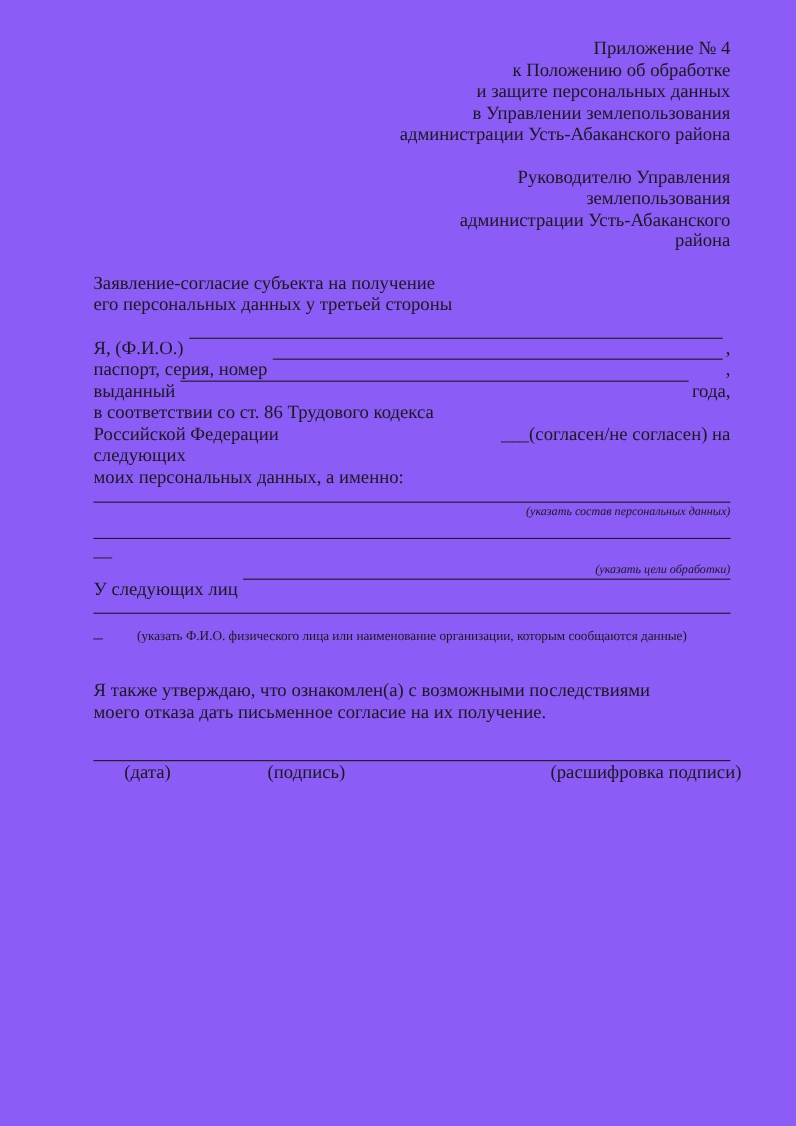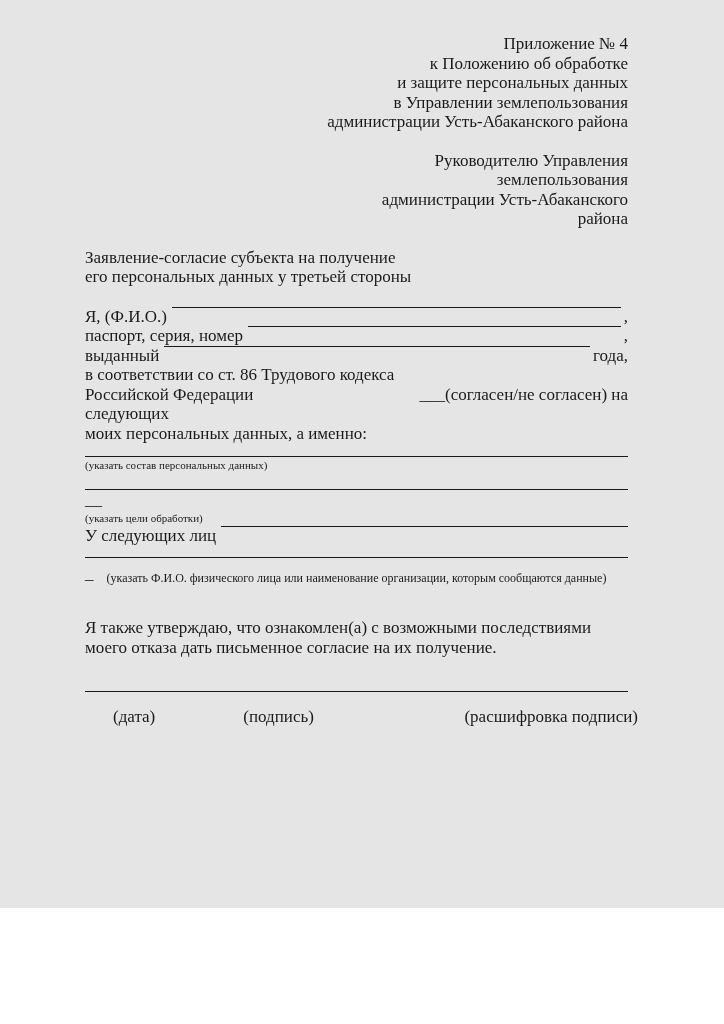--- a/index.html
+++ b/index.html
@@ -1,49 +1,49 @@
 <!DOCTYPE html>
 <html><head>
 <meta charset="utf-8">
 <style>
   html,body{margin:0;padding:0;background:#ffffff;}
   .page{
     position:relative;
-    width:724px;height:908px;
-    background:#e5e5e5;
+    width:724px;height:1024px;
+    background:#8b5cf6;
     box-sizing:border-box;
-    padding:34px 96px 0 85px;
+    padding:34px 60px 0 85px;
     font-family:"Liberation Serif", serif;
     font-size:17px;
     line-height:19.5px;
     color:#1a1a1a;
     overflow:hidden;
   }
   .align-r{text-align:right;}
   .addressee{margin-top:19px;}
   .doc-title{margin-top:19px;text-align:left;}
   .body-start{margin-top:20px;}
   .row{display:flex;align-items:flex-start;}
   .row .lbl{flex:0 0 auto;white-space:nowrap;}
   .row .tail{flex:0 0 auto;white-space:nowrap;margin-left:3px;}
   .fill{flex:1 1 auto;border-bottom:1px solid #1a1a1a;margin:0 0 3px 5px;min-width:20px;}
   .row-sb{display:flex;justify-content:space-between;align-items:flex-end;gap:24px;}
   .fullline{border-bottom:1px solid #1a1a1a;}
   .fl-1{height:13px;}
   .fl-2{height:16px;}
   .fl-3{height:12px;}
-  .caption{font-size:11px;line-height:16px;height:16px;text-align:left;overflow:visible;white-space:nowrap;}
+  .caption{font-size:11px;line-height:16px;height:16px;text-align:right;overflow:visible;white-space:nowrap;font-style:italic;}
   .dash-row{height:19.5px;}
   .proc-row{margin-top:5px;}
   .org-row{position:relative;height:20px;margin-top:6px;}
   .org-dash{position:absolute;left:0;top:0;line-height:20px;}
   .org-caption{position:absolute;left:-10px;right:-10px;top:8px;font-size:12px;line-height:12px;text-align:center;white-space:nowrap;}
   .confirm{margin-top:34px;max-width:545px;}
   .sig-line{margin-top:33px;width:100%;border-bottom:1px solid #1a1a1a;height:1px;}
-  .sig-labels{display:flex;margin-top:15px;}
+  .sig-labels{display:flex;margin-top:0;}
   .sig-date{margin-left:28px;}
   .sig-sign{margin-left:88px;}
   .sig-transcript{margin-left:auto;margin-right:-10px;}
 </style>
 </head>
 <body>
 
 <div class="page">
 
   <div class="align-r">

